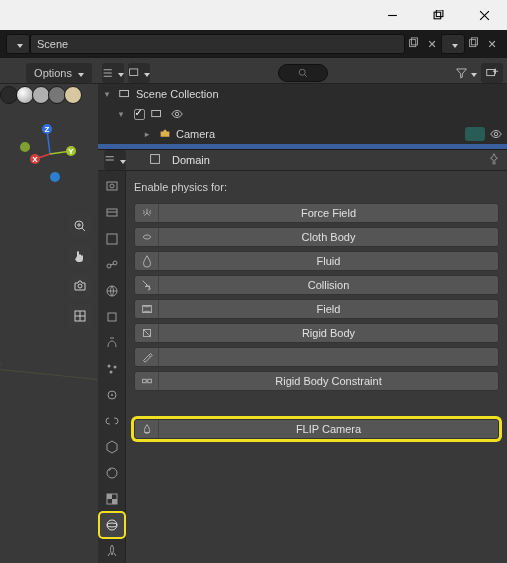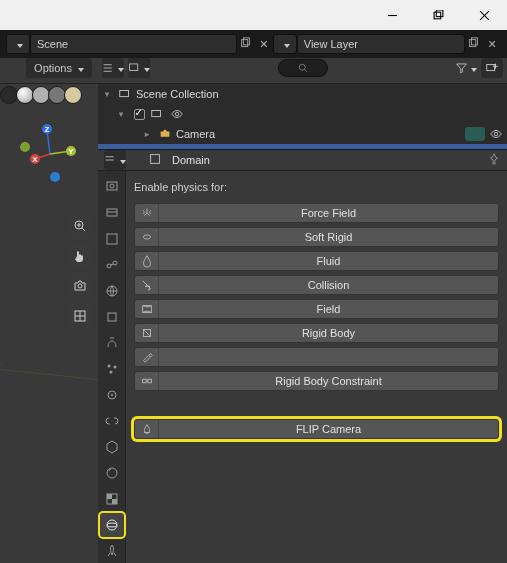--- a/index.html
+++ b/index.html
@@ -11,21 +11,21 @@
 .titlebar .tbtn svg { width:11px; height:11px; }
 
 
 .header { height:28px; background:#1a1a1a; display:flex; align-items:center; padding:0 6px; }
 .hdr-btn { height:20px; background:#2d2d2d; border-radius:3px; display:flex; align-items:center; padding:0 6px; color:#d0d0d0; border:1px solid #111; }
 .hdr-field { flex:1; height:20px; background:#2d2d2d; border-radius:3px; display:flex; align-items:center; padding:0 6px; color:#d0d0d0; border:1px solid #111; }
 .hdr-xbtn { width:18px; height:20px; display:flex; align-items:center; justify-content:center; color:#b0b0b0; }
 .icon12 { width:14px; height:14px; display:inline-block; }
 
 
-.toolbar { height:26px; background:#393939; border-bottom:1px solid #222; display:flex; align-items:flex-start; }
+.toolbar { height:26px; background:#393939; border-bottom:1px solid #222; display:flex; align-items:flex-end; }
 .toolbar-left { width:98px; display:flex; justify-content:flex-end; padding-right:6px; }
 .toolbar-right { flex:1; display:flex; align-items:center; padding:0 4px; gap:4px; }
 .options-btn { height:20px; padding:0 8px; background:#2c2c2c; border-radius:3px; display:flex; align-items:center; gap:3px; }
 .tb-icon { width:22px; height:20px; display:flex; align-items:center; justify-content:center; border-radius:3px; }
 .tb-search { width:50px; height:18px; background:#1e1e1e; border-radius:10px; display:flex; align-items:center; justify-content:center; border:1px solid #111; }
 
 
 .leftcol { position:absolute; left:0; top:84px; width:98px; height:479px; }
 .shading { display:flex; gap:0; padding:2px 0 0 2px; }
 .shading .ball { width:18px; height:18px; border-radius:50%; border:1px solid #1a1a1a; margin-left:-2px; }
@@ -116,23 +116,20 @@
       </svg>
     </div>
   <div class="hdr-xbtn">✕</div>
   <div class="hdr-btn" style="width:24px;justify-content:center">
       <svg class="icon12" viewBox="0 0 16 16">
         <rect x="2" y="4" width="10" height="7" fill="none" stroke="#ccc"></rect>
         <rect x="4" y="2" width="10" height="7" fill="none" stroke="#ccc"></rect>
       </svg>
       <span class="chev"></span>
     </div>
-  <div class="hdr-field" style="flex:0.8">
-      <span>View Layer</span>
-    </div>
   <div class="hdr-xbtn">
       <svg class="icon12" viewBox="0 0 16 16">
         <rect x="3" y="3" width="7" height="8" fill="none" stroke="#aaa"></rect>
         <rect x="5" y="1" width="7" height="8" fill="none" stroke="#aaa"></rect>
       </svg>
     </div>
   <div class="hdr-xbtn">✕</div>
 </div>
 
 <div class="toolbar">
@@ -421,21 +418,21 @@
               </svg>
             </span>
             <span class="pl">Force Field</span>
           </div>
           <div class="phys-btn">
             <span class="pi">
               <svg width="14" height="14" viewBox="0 0 16 16">
                 <path d="M4 8c0-3 8-3 8 0s-8 3-8 0z" fill="none" stroke="currentColor"></path>
               </svg>
             </span>
-            <span class="pl">Soft Rigid</span>
+            <span class="pl">Cloth Body</span>
           </div>
           <div class="phys-btn">
             <span class="pi">
               <svg width="14" height="14" viewBox="0 0 16 16">
                 <path d="M8 2c-2 4-4 6-4 9a4 4 0 008 0c0-3-2-5-4-9z" fill="none" stroke="currentColor"></path>
               </svg>
             </span>
             <span class="pl">Fluid</span>
           </div>
           <div class="phys-btn">

